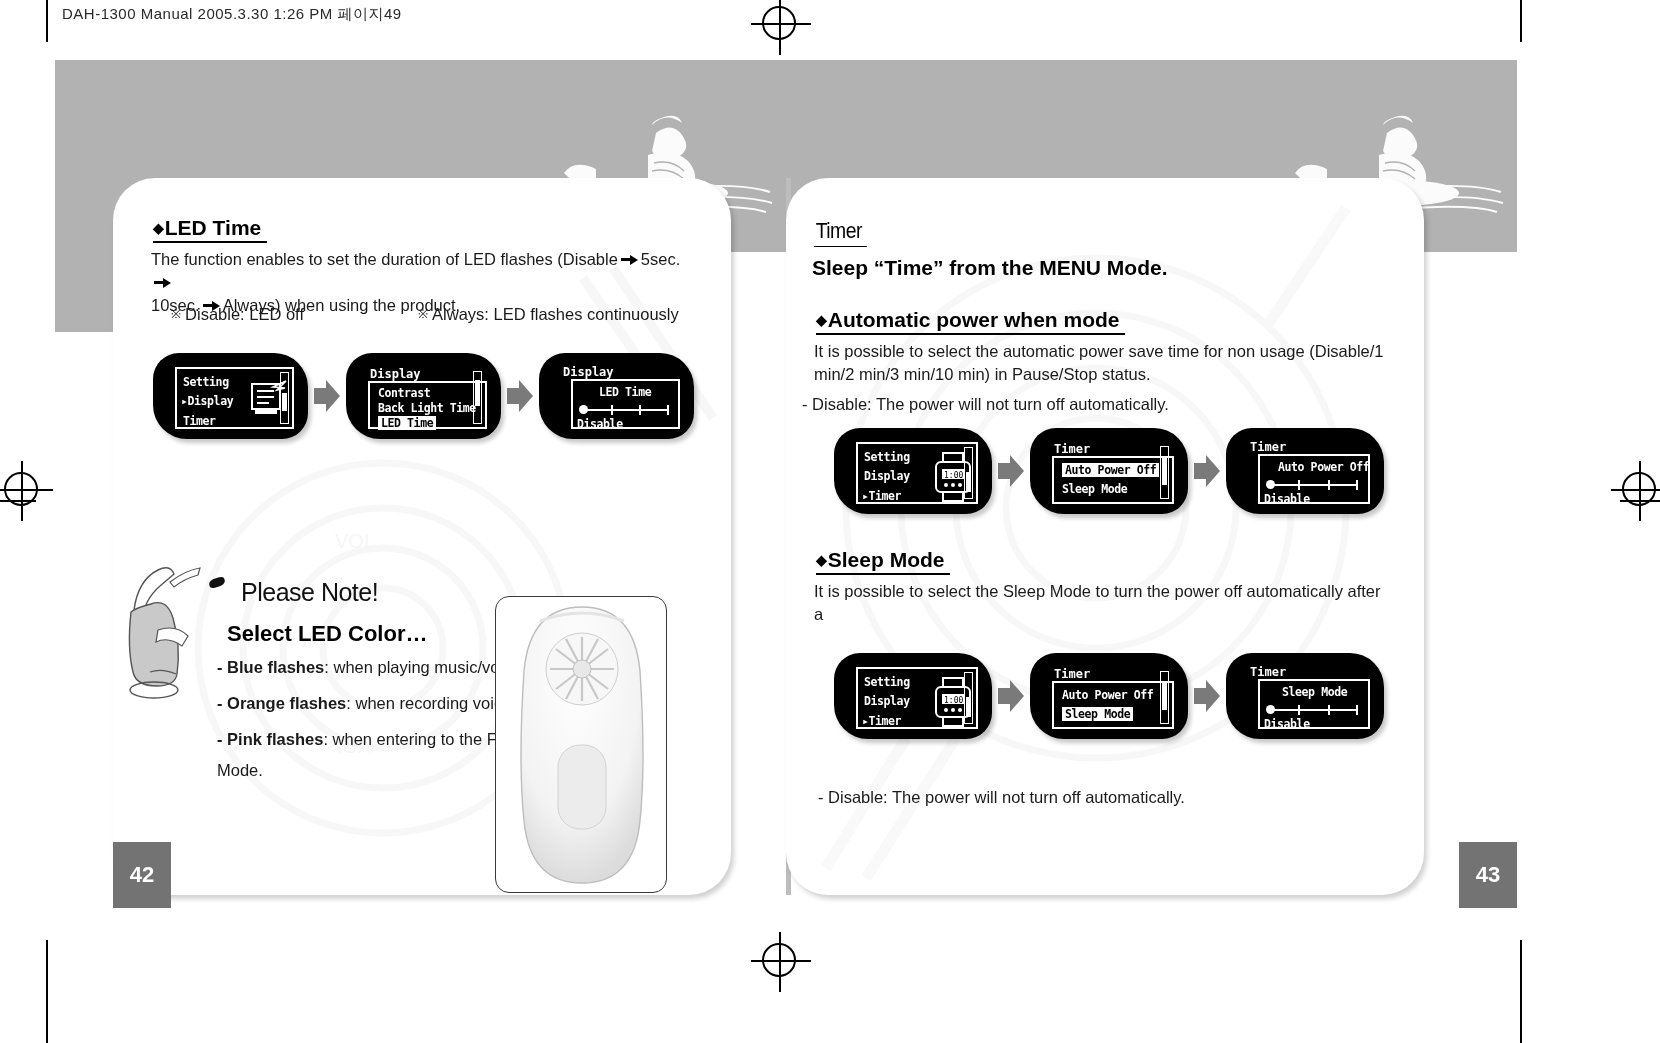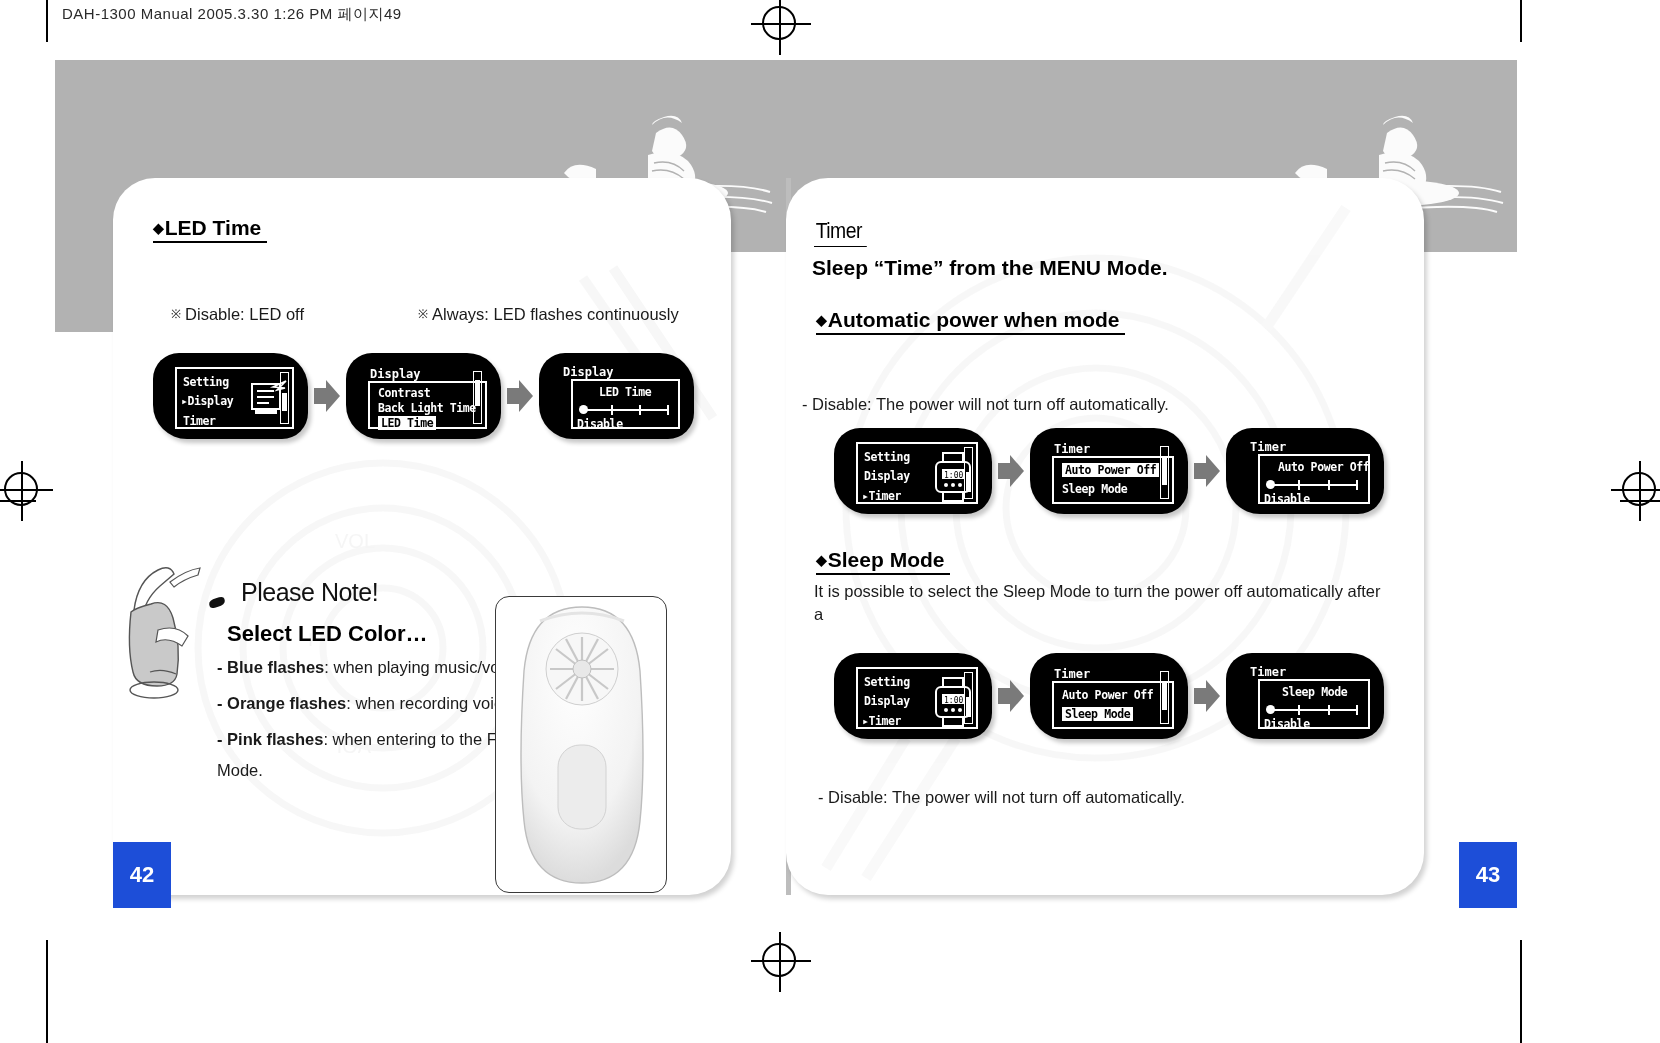--- a/index.html
+++ b/index.html
@@ -176,21 +176,21 @@
 
   
   .player-box {
     position: absolute; border: 1.5px solid #3a3a3a; border-radius: 14px;
     background: #fff;
   }
 
   
   .folio {
     position: absolute; bottom: 0; width: 58px; height: 66px;
-    background: #1d4ed8; color: #ffffff; font-size: 22px; font-weight: bold;
+    background: #737373; color: #ffffff; font-size: 22px; font-weight: bold;
     display: flex; align-items: center; justify-content: center;
   }
 
   .sidebar-rule {
     position: absolute; top: 118px; width: 5px; height: 717px; background: #bdbdbd;
   }
 </style>
 </head>
 <body>
 
@@ -256,20 +256,24 @@
         </svg>
 
         <div class="card-inner">
 
           <div style="position:absolute; left:40px; top:38px;">
             <div class="h-diamond">
               <span class="dia">◆</span><span>LED Time</span>&nbsp;
             </div>
           </div>
 
+          <div class="body-txt" style="position:absolute; left:38px; top:70px; width:530px;">
+            <span>The function enables to set the duration of LED flashes (Disable</span><span class="arrow-inline"></span><span>5sec.</span><span class="arrow-inline"></span><br>
+            <span>10sec.</span><span class="arrow-inline"></span><span>Always) when using the product.</span>
+          </div>
 
           <div class="note-txt" style="position:absolute; left:58px; top:125px;">
             <span class="kome">※</span><span>Disable: LED off</span>
           </div>
           <div class="note-txt" style="position:absolute; left:305px; top:125px;">
             <span class="kome">※</span><span>Always: LED flashes continuously</span>
           </div>
 
           <div class="flow" style="left:40px; top:175px;">
 
@@ -327,21 +331,21 @@
           <svg style="position:absolute; left:5px; top:382px;" width="86" height="140" viewBox="0 0 86 140">
             <path d="M16 50 q4 -30 24 -40 q12 -6 16 4 l-14 12 q-16 14 -18 34 z" fill="none" stroke="#555" stroke-width="1.4"></path>
             <path d="M13 52 q-4 36 2 60 q3 14 24 14 q18 0 20 -12 q4 -28 -4 -56 q-6 -20 -22 -14 q-16 4 -20 8z" fill="#c9c9c9" stroke="#555" stroke-width="1.4"></path>
             <ellipse cx="36" cy="130" rx="24" ry="8" fill="none" stroke="#555" stroke-width="1.4"></ellipse>
             <path d="M32 112 q12 -4 26 2" fill="none" stroke="#555" stroke-width="1.2"></path>
             <path d="M40 70 q18 -6 30 6 l-6 10 q-14 -10 -26 -4z" fill="#fff" stroke="#555" stroke-width="1.2"></path>
             <path d="M52 22 q16 -12 30 -14 l-2 7 q-14 4 -24 12z" fill="#fff" stroke="#555" stroke-width="1.2"></path>
           </svg>
 
           <div style="position:absolute; left:96px; top:400px; width:430px;">
-            <div style="display:flex; align-items:flex-end;">
+            <div style="display:flex; align-items:flex-start;">
               <span style="display:inline-block; width:16px; height:9px; background:#111; border-radius:50% 30% 50% 30%; margin-right:16px; transform:rotate(-14deg);"></span>
               <span style="font-size:25px; letter-spacing:-0.5px; color:#111;">Please Note!</span>
             </div>
             <div style="font-size:22px; font-weight:bold; color:#000; margin:14px 0 4px 18px;">Select LED Color…</div>
 
             <div style="margin-left:8px;">
               <div class="body-txt" style="margin-top:9px;">
                 <b>- Blue flashes</b><span>: when playing music/voices.</span>
               </div>
               <div class="body-txt" style="margin-top:13px;">
@@ -430,20 +434,24 @@
             <span class="h-plain">Timer</span>
           </div>
 
           <div class="h-bold-line" style="position:absolute; left:26px; top:78px;">Sleep “Time” from the MENU Mode.</div>
 
           <div style="position:absolute; left:30px; top:130px;">
             <div class="h-diamond">
               <span class="dia">◆</span><span>Automatic power when mode</span>&nbsp;
             </div>
           </div>
+          <div class="body-txt" style="position:absolute; left:28px; top:162px; width:570px;">
+            <span>It is possible to select the automatic power save time for non usage (Disable/1</span><br>
+            <span>min/2 min/3 min/10 min) in Pause/Stop status.</span>
+          </div>
           <div class="body-txt" style="position:absolute; left:16px; top:215px;">- Disable: The power will not turn off automatically.</div>
 
           <div class="flow" style="left:48px; top:250px;">
             <div class="lcd" style="width:158px; height:86px;">
               <div class="screen">
                 <div class="lcd-row lcd-txt" style="left:6px; top:6px;">Setting</div>
                 <div class="lcd-row lcd-txt" style="left:6px; top:25px;">Display</div>
                 <div class="lcd-row lcd-txt" style="left:4px; top:45px;">▸Timer</div>
                 <svg style="position:absolute; left:72px; top:8px;" width="46" height="50" viewBox="0 0 46 50">
                   <rect x="13" y="1" width="20" height="9" fill="none" stroke="#fff" stroke-width="2"></rect>

